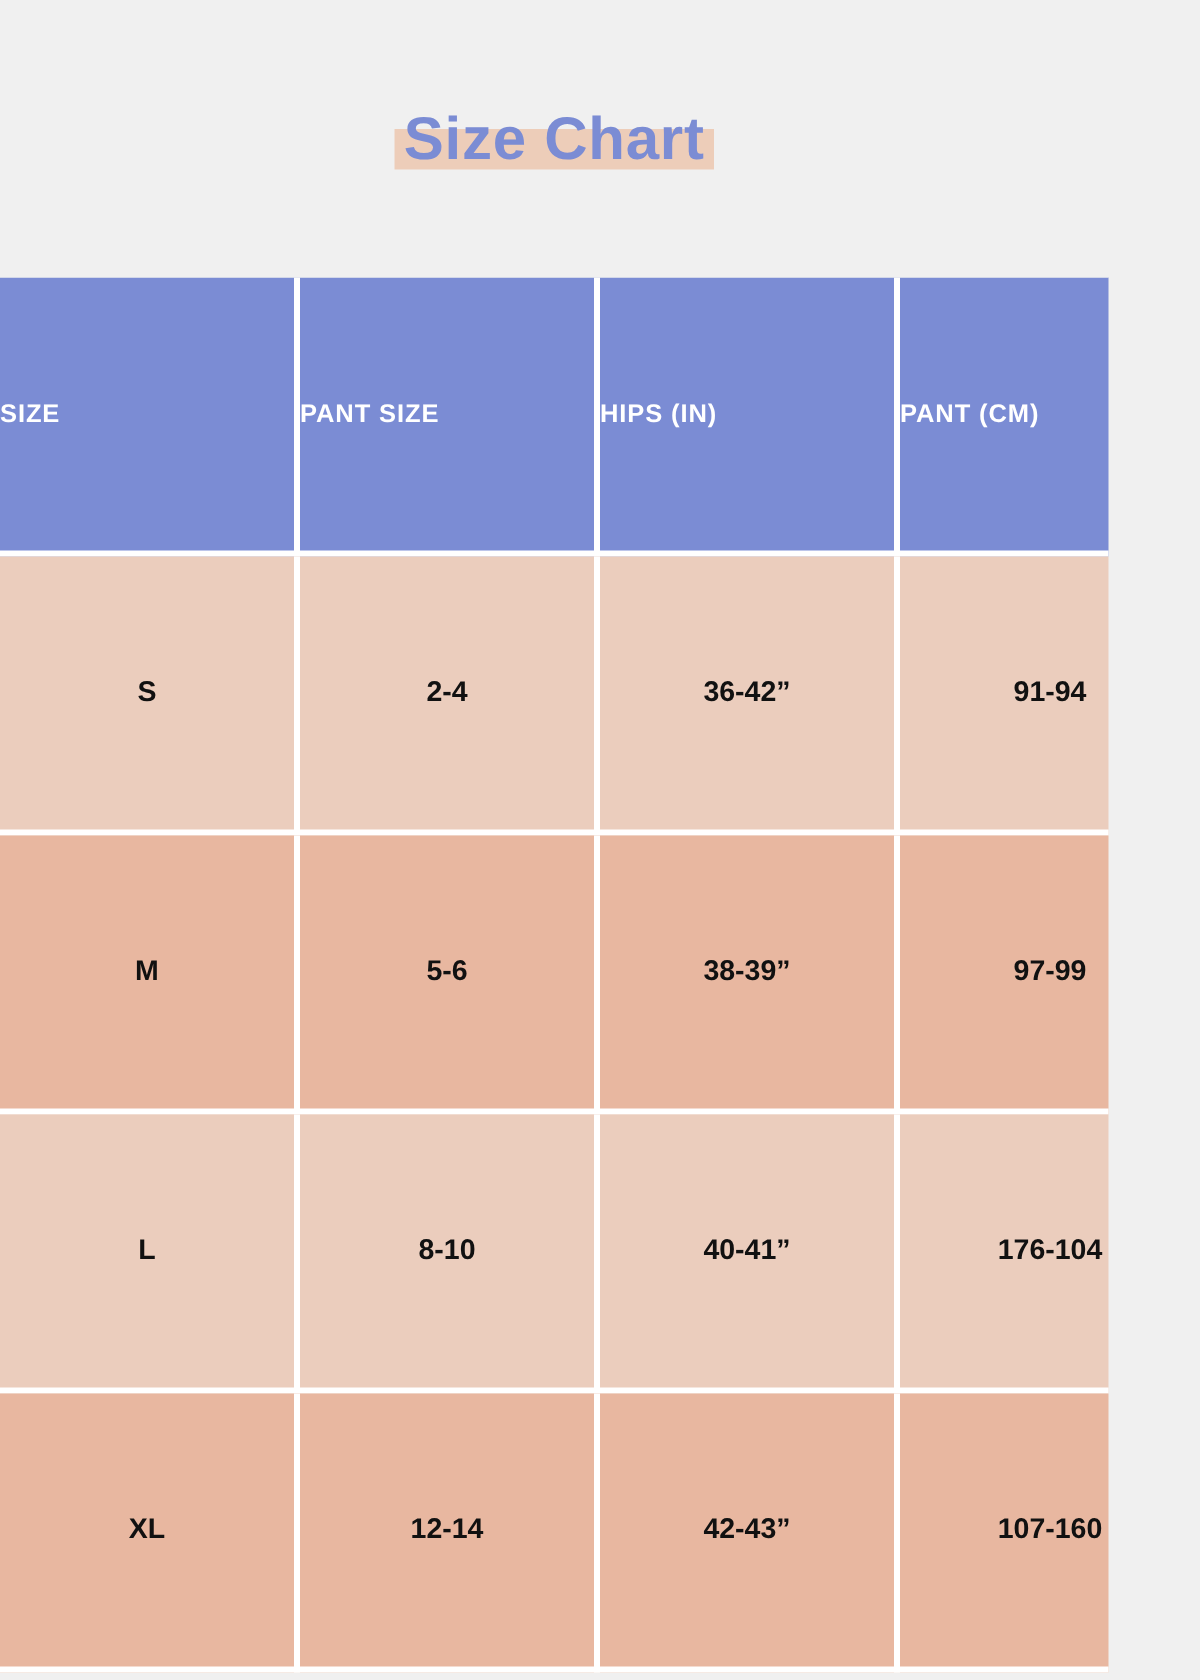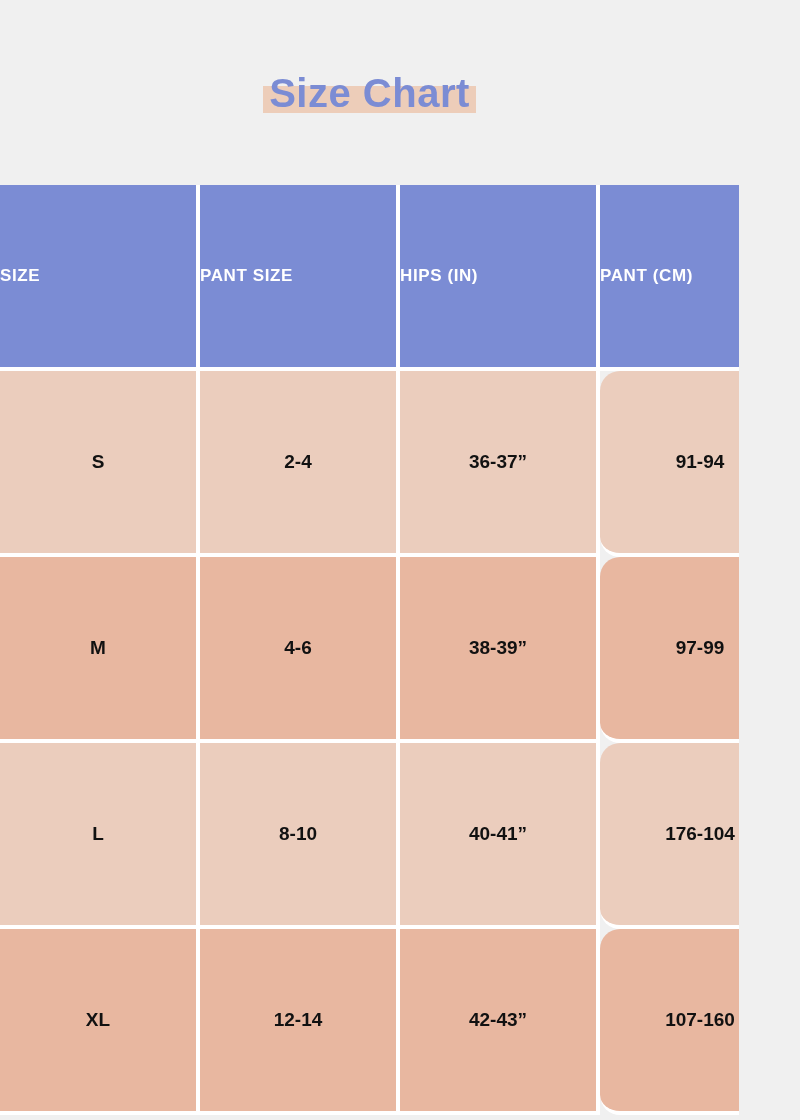--- a/index.html
+++ b/index.html
@@ -86,21 +86,20 @@
     color: #111111;
     height: 182px;
     text-align: center;
     vertical-align: middle;
     border-right: 4px solid #ffffff;
     border-bottom: 4px solid #ffffff;
     padding: 0;
   }
   .size-table tbody td:last-child {
     border-right: none;
-    border-radius: 20px;
   }
 
   tr.row-light td { background: #ebcdbd; }
   tr.row-dark  td { background: #e8b7a0; }
 </style>
 </head>
 <body>
 
 <div id="page">
 
@@ -117,26 +116,26 @@
         <th>SIZE</th>
         <th>PANT SIZE</th>
         <th>HIPS (IN)</th>
         <th>PANT (CM)</th>
       </tr>
     </thead>
     <tbody>
       <tr class="row-light">
         <td>S</td>
         <td>2-4</td>
-        <td>36-37”</td>
+        <td>36-42”</td>
         <td>91-94</td>
       </tr>
       <tr class="row-dark">
         <td>M</td>
-        <td>4-6</td>
+        <td>5-6</td>
         <td>38-39”</td>
         <td>97-99</td>
       </tr>
       <tr class="row-light">
         <td>L</td>
         <td>8-10</td>
         <td>40-41”</td>
         <td>176-104</td>
       </tr>
       <tr class="row-dark">

